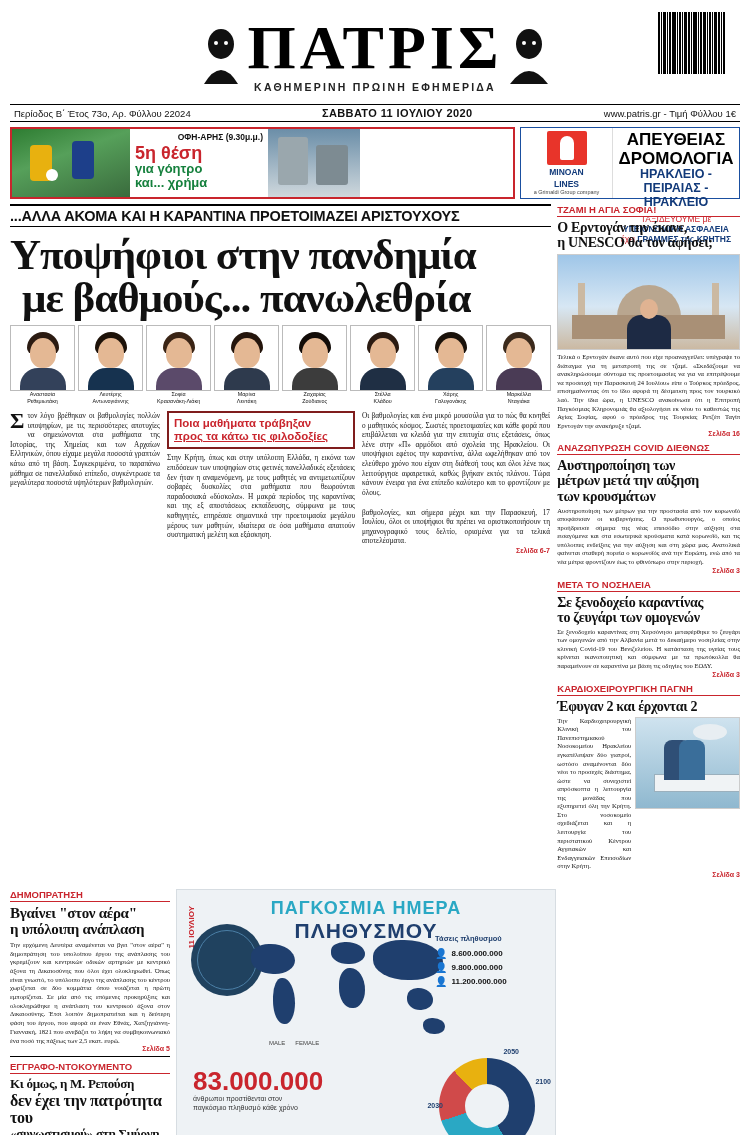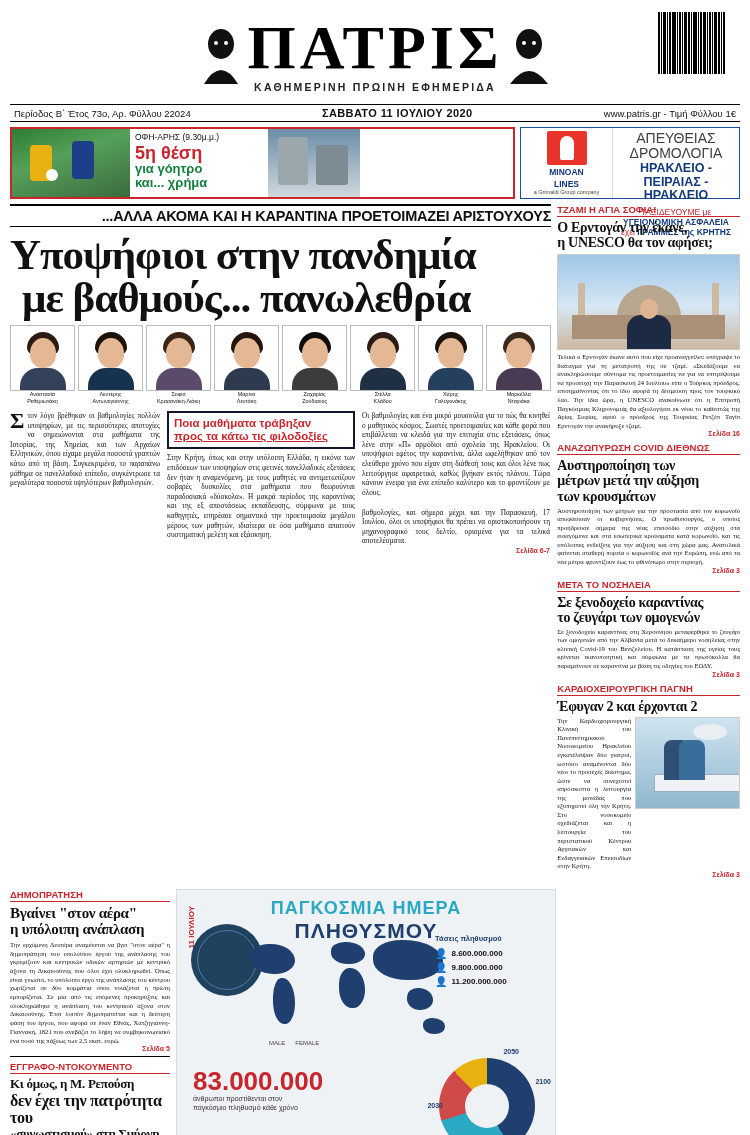--- a/index.html
+++ b/index.html
@@ -38,21 +38,21 @@
   .infobar .mid { font-weight:bold; font-size:11px; letter-spacing:.4px;}
 
   
   .promorow { display:flex; gap:5px; margin-top:5px; height:72px; }
   .promo-left { width:505px; border:2px solid #c9252d; display:flex; }
   .pl-photo { width:118px; background:linear-gradient(160deg,#2e7d32 0%,#56a05a 40%,#3a6b3d 100%); position:relative; overflow:hidden;}
   .pl-photo .pl-ball { position:absolute; width:12px;height:12px;border-radius:50%;background:#fff; left:34px; top:40px;}
   .pl-photo .pl-p1 { position:absolute; width:22px;height:36px;background:#e8b10f; left:18px; top:16px; border-radius:4px;}
   .pl-photo .pl-p2 { position:absolute; width:22px;height:38px;background:#1d3f8a; left:60px; top:12px; border-radius:4px;}
   .pl-text1 { width:138px; padding:3px 5px; font-family:"Liberation Sans", sans-serif;}
-  .pl-text1 .kicker { font-size:8.5px; font-weight:normal; color:#111; }
+  .pl-text1 .kicker { font-size:8.5px; font-weight:bold; color:#111;text-align:right; }
   .pl-text1 .big { color:#c9252d; font-weight:bold; font-size:18px; line-height:1.02; margin-top:2px; }
   .pl-text1 .big small { font-size:13px; color:#15803d; font-weight:bold; display:block; }
   .pl-photo2 { width:92px; background:linear-gradient(180deg,#6b8ea8,#cfd8dd); position:relative;}
   .pl-photo2 .b1{position:absolute;left:10px;top:8px;width:30px;height:48px;background:#9aa7ad;border-radius:3px;}
   .pl-photo2 .b2{position:absolute;left:48px;top:16px;width:32px;height:40px;background:#7d8b92;border-radius:3px;}
   .pl-text2 { flex:1; padding:2px 4px 2px 16px; position:relative; font-family:"Liberation Sans", sans-serif;}
   .pl-text2 .redtab {
     position:absolute; left:0; top:0; bottom:0; width:14px; background:#c9252d; color:#fff;
     font-size:7px; font-weight:bold; writing-mode:vertical-rl; text-align:center; padding-top:4px; letter-spacing:.5px;
   }
@@ -61,33 +61,33 @@
   .pl-text2 .l2 { color:#111; font-weight:bold; font-size:15.5px; line-height:1.05;}
   .pl-text2 .l3 { color:#c9252d; font-weight:bold; font-size:15.5px; line-height:1.05;}
 
   .promo-right { flex:1; border:1px solid #1a4fa0; display:flex; background:#fff; }
   .mn-logo { width:92px; display:flex; flex-direction:column; align-items:center; justify-content:center; border-right:1px solid #ddd;}
   .mn-box { width:40px;height:34px;background:#e8342a;position:relative;border-radius:2px;}
   .mn-box:after{content:"";position:absolute;left:13px;top:5px;width:14px;height:24px;background:#fff;border-radius:7px 7px 2px 2px;}
   .mn-name { font-size:8.5px; font-weight:bold; color:#123a7a; margin-top:2px; font-family:"Liberation Sans", sans-serif;}
   .mn-sub { font-size:5.5px; color:#444; font-family:"Liberation Sans", sans-serif;}
   .mn-txt { flex:1; padding:3px 4px; text-align:center; font-family:"Liberation Sans", sans-serif;}
-  .mn-txt .t1 { color:#404040; font-weight:normal; font-size:14px; line-height:1.1;}
+  .mn-txt .t1 { color:#000000; font-weight:bold; font-size:17px; line-height:1.1;}
   .mn-txt .t2 { color:#123a7a; font-weight:bold; font-size:12.5px; line-height:1.1;}
   .mn-txt .t3 { color:#c9252d; font-size:8.5px; margin-top:4px; line-height:1.2;}
   .mn-txt .t3 b { color:#123a7a; }
 
   
   .grid { display:flex; gap:6px; margin-top:5px; }
   .col-main { width:545px; }
   .col-right { width:184px; }
 
   .overline {
     border-top:2px solid #000; border-bottom:1px solid #000;
-    font-weight:bold; font-size:14.5px; padding:2px 0; text-align:right;
+    font-weight:bold; font-size:14.5px; padding:2px 0; text-align:left;
     font-family:"Liberation Sans", sans-serif; letter-spacing:-.2px;
   }
   .headline { font-weight:bold; font-size:43px; line-height:1.0; letter-spacing:-1px; margin:6px 0 2px; }
   .headline .l2 { margin-left:12px; }
 
   
   .faces { display:flex; gap:3px; margin-top:6px; }
   .face { width:1px; flex:1; }
   .face .img { height:66px; border:1px solid #bbb; position:relative; overflow:hidden; }
   .face .img .head { position:absolute; left:50%; top:12px; transform:translateX(-50%); width:26px;height:30px;border-radius:50% 50% 45% 45%; background:#e4b894;}
@@ -95,21 +95,21 @@
   .face .img .body { position:absolute; left:50%; bottom:0; transform:translateX(-50%); width:46px;height:22px;border-radius:18px 18px 0 0; background:#33415a;}
   .face .cap { font-size:5.4px; text-align:center; margin-top:1px; font-family:"Liberation Sans", sans-serif; line-height:1.1;}
 
   
   .lead { display:flex; gap:7px; margin-top:6px; }
   .lead .c { font-size:7.3px; line-height:1.32; text-align:justify; }
   .lead .c1 { width:150px; }
   .lead .c2 { width:188px; }
   .lead .c3 { width:188px; }
   .lead .drop::first-letter { font-size:22px; font-weight:bold; float:left; line-height:.9; padding-right:3px; }
-  .redbox { border:2px solid #0f172a; padding:4px 5px; margin-bottom:4px; }
+  .redbox { border:2px solid #7f1d1d; padding:4px 5px; margin-bottom:4px; }
   .redbox .t { color:#c9252d; font-weight:bold; font-size:11.5px; line-height:1.15; font-family:"Liberation Sans", sans-serif;}
   .redbox .t u { text-decoration:underline; }
   .pageref { text-align:right; font-size:7px; font-weight:bold; color:#c9252d; font-family:"Liberation Sans", sans-serif;}
 
   
   .rsec { margin-bottom:5px; }
   .rkicker { color:#c9252d; font-weight:bold; font-size:9.5px; border-bottom:1px solid #c9252d; padding-bottom:1px; margin-bottom:3px; font-family:"Liberation Sans", sans-serif;}
   .rhead { font-weight:bold; font-size:14px; line-height:1.08; letter-spacing:-.3px; }
   .rphoto { height:96px; margin-top:4px; border:1px solid #ccc; position:relative; overflow:hidden; }
   .rphoto.mosque { background:linear-gradient(180deg,#9fc6e8 0%,#d7e7f4 55%,#cbb9a2 100%); }

